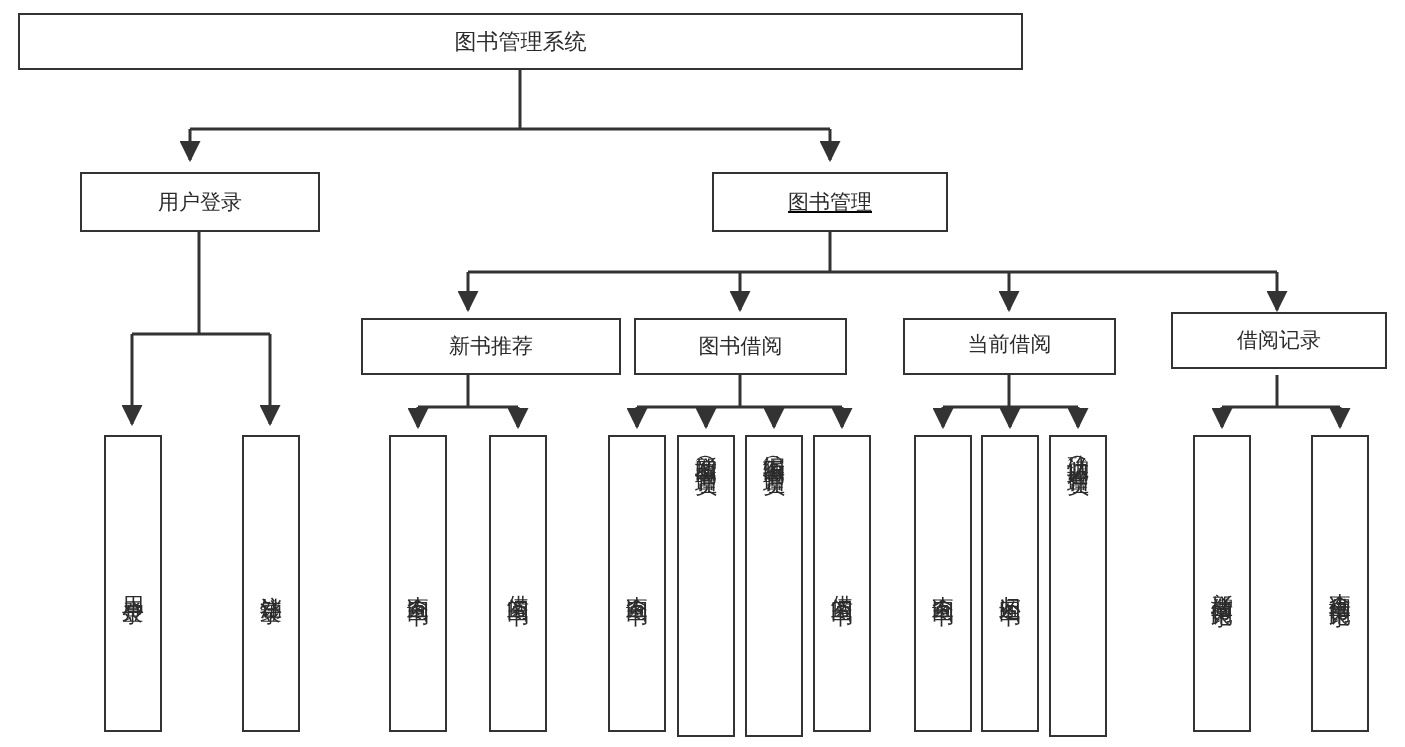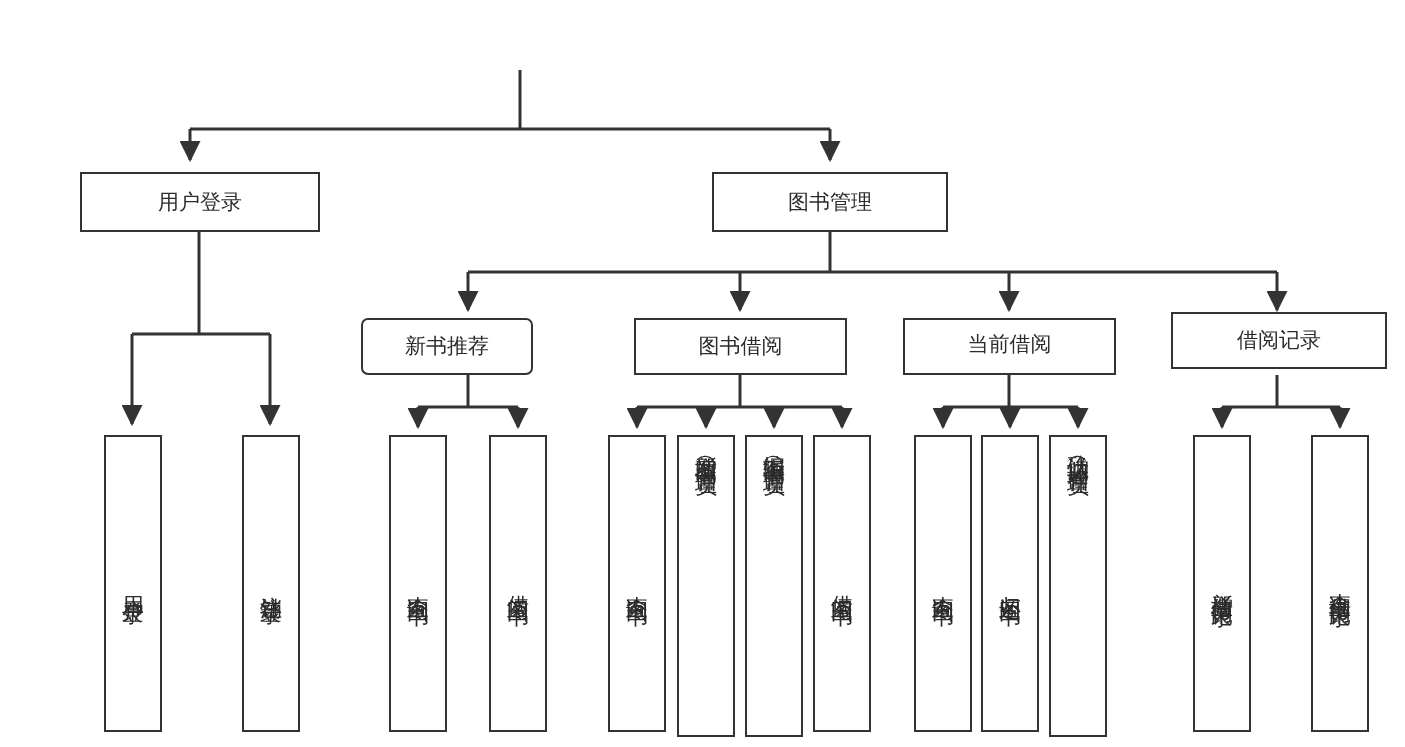--- a/index.html
+++ b/index.html
@@ -121,29 +121,32 @@
       <path d="M 1010 407 L 1010 427" marker-end="url(#arrow)"></path>
       <path d="M 1078 407 L 1078 427" marker-end="url(#arrow)"></path>
 
       <path d="M 1277 375 L 1277 407"></path>
       <path d="M 1222 407 L 1340 407"></path>
       <path d="M 1222 407 L 1222 427" marker-end="url(#arrow)"></path>
       <path d="M 1340 407 L 1340 427" marker-end="url(#arrow)"></path>
     </g>
   </svg>
 
+  <div class="node root horiz" style="left:18px; top:13px; width:1005px; height:57px;">
+    <span class="label">图书管理系统</span>
+  </div>
 
   <div class="node horiz" style="left:80px; top:172px; width:240px; height:60px;">
     <span class="label">用户登录</span>
   </div>
-  <div class="node horiz" style="left:712px; top:172px; width:236px; height:60px;">
+  <div class="node horiz" style="left:712px; top:172px; width:236px; height:60px;text-decoration:underline;">
     <span class="label">图书管理</span>
   </div>
 
-  <div class="node horiz" style="left:361px; top:318px; width:172px; height:57px;border-radius:7px;">
+  <div class="node horiz" style="left:361px; top:318px; width:260px; height:57px;">
     <span class="label">新书推荐</span>
   </div>
   <div class="node horiz" style="left:634px; top:318px; width:213px; height:57px;">
     <span class="label">图书借阅</span>
   </div>
   <div class="node horiz" style="left:903px; top:318px; width:213px; height:57px;font-family:Liberation Mono, monospace;">
     <span class="label">当前借阅</span>
   </div>
   <div class="node horiz" style="left:1171px; top:312px; width:216px; height:57px;">
     <span class="label">借阅记录</span>

